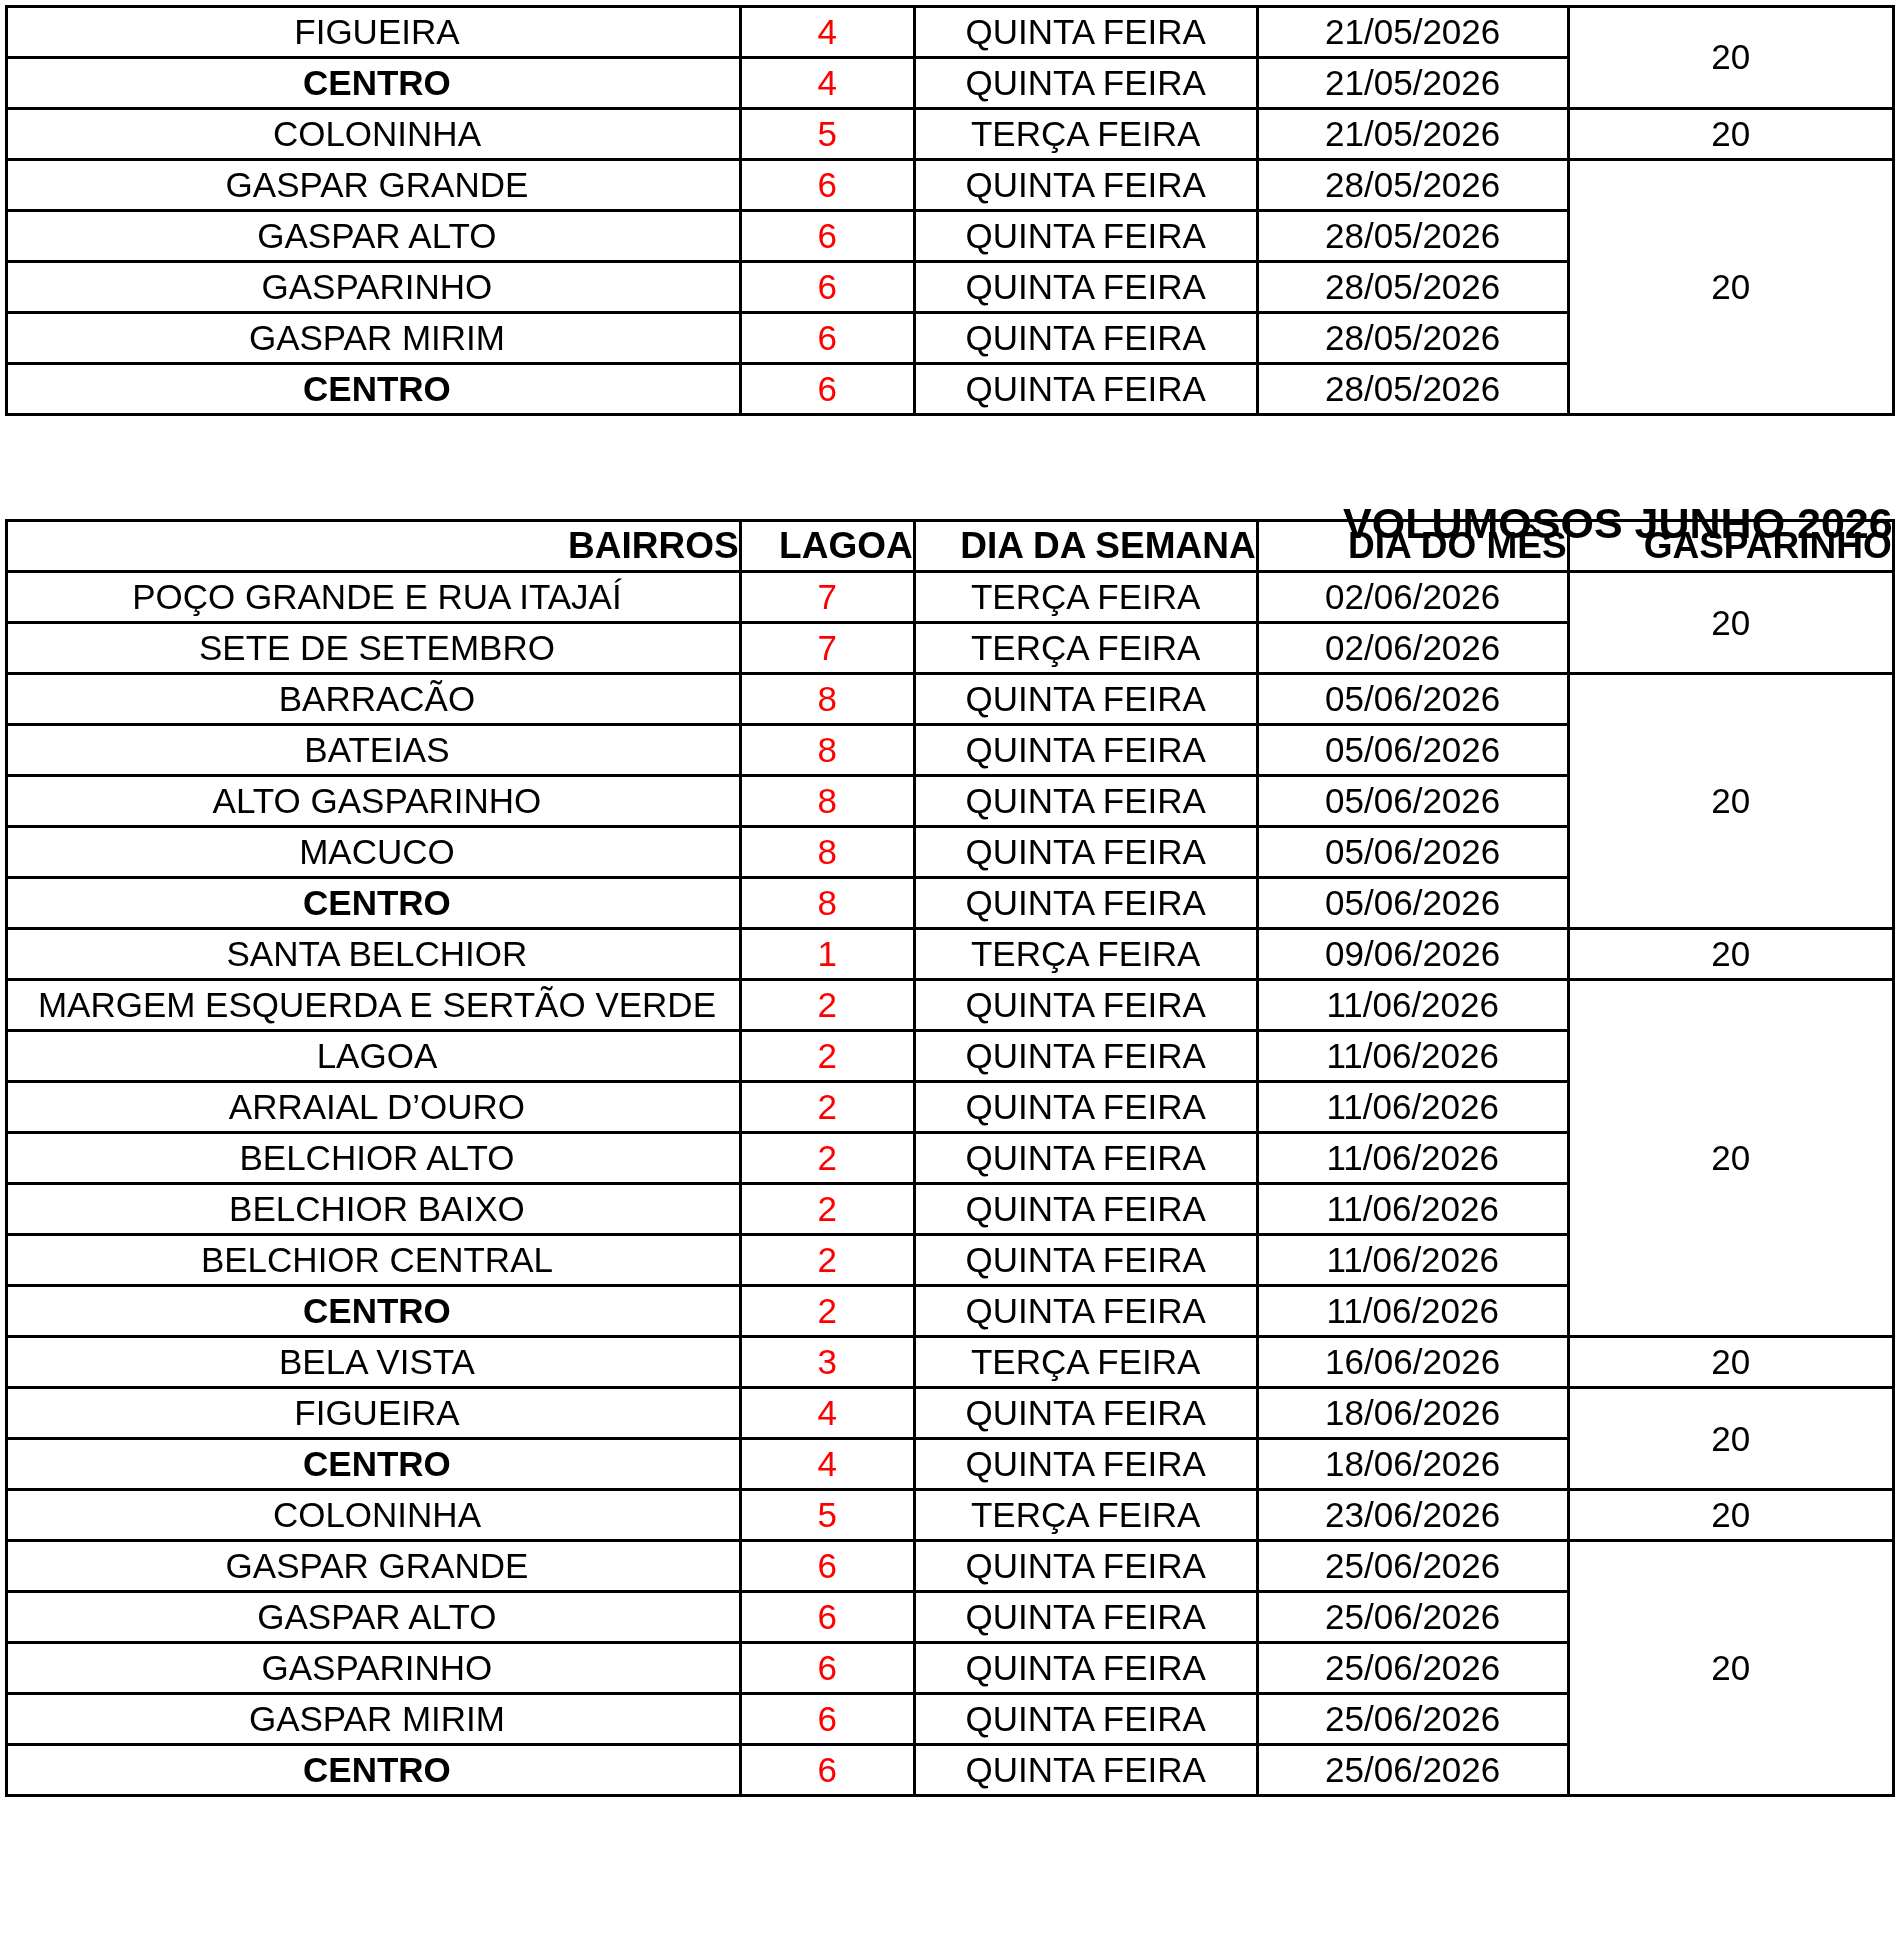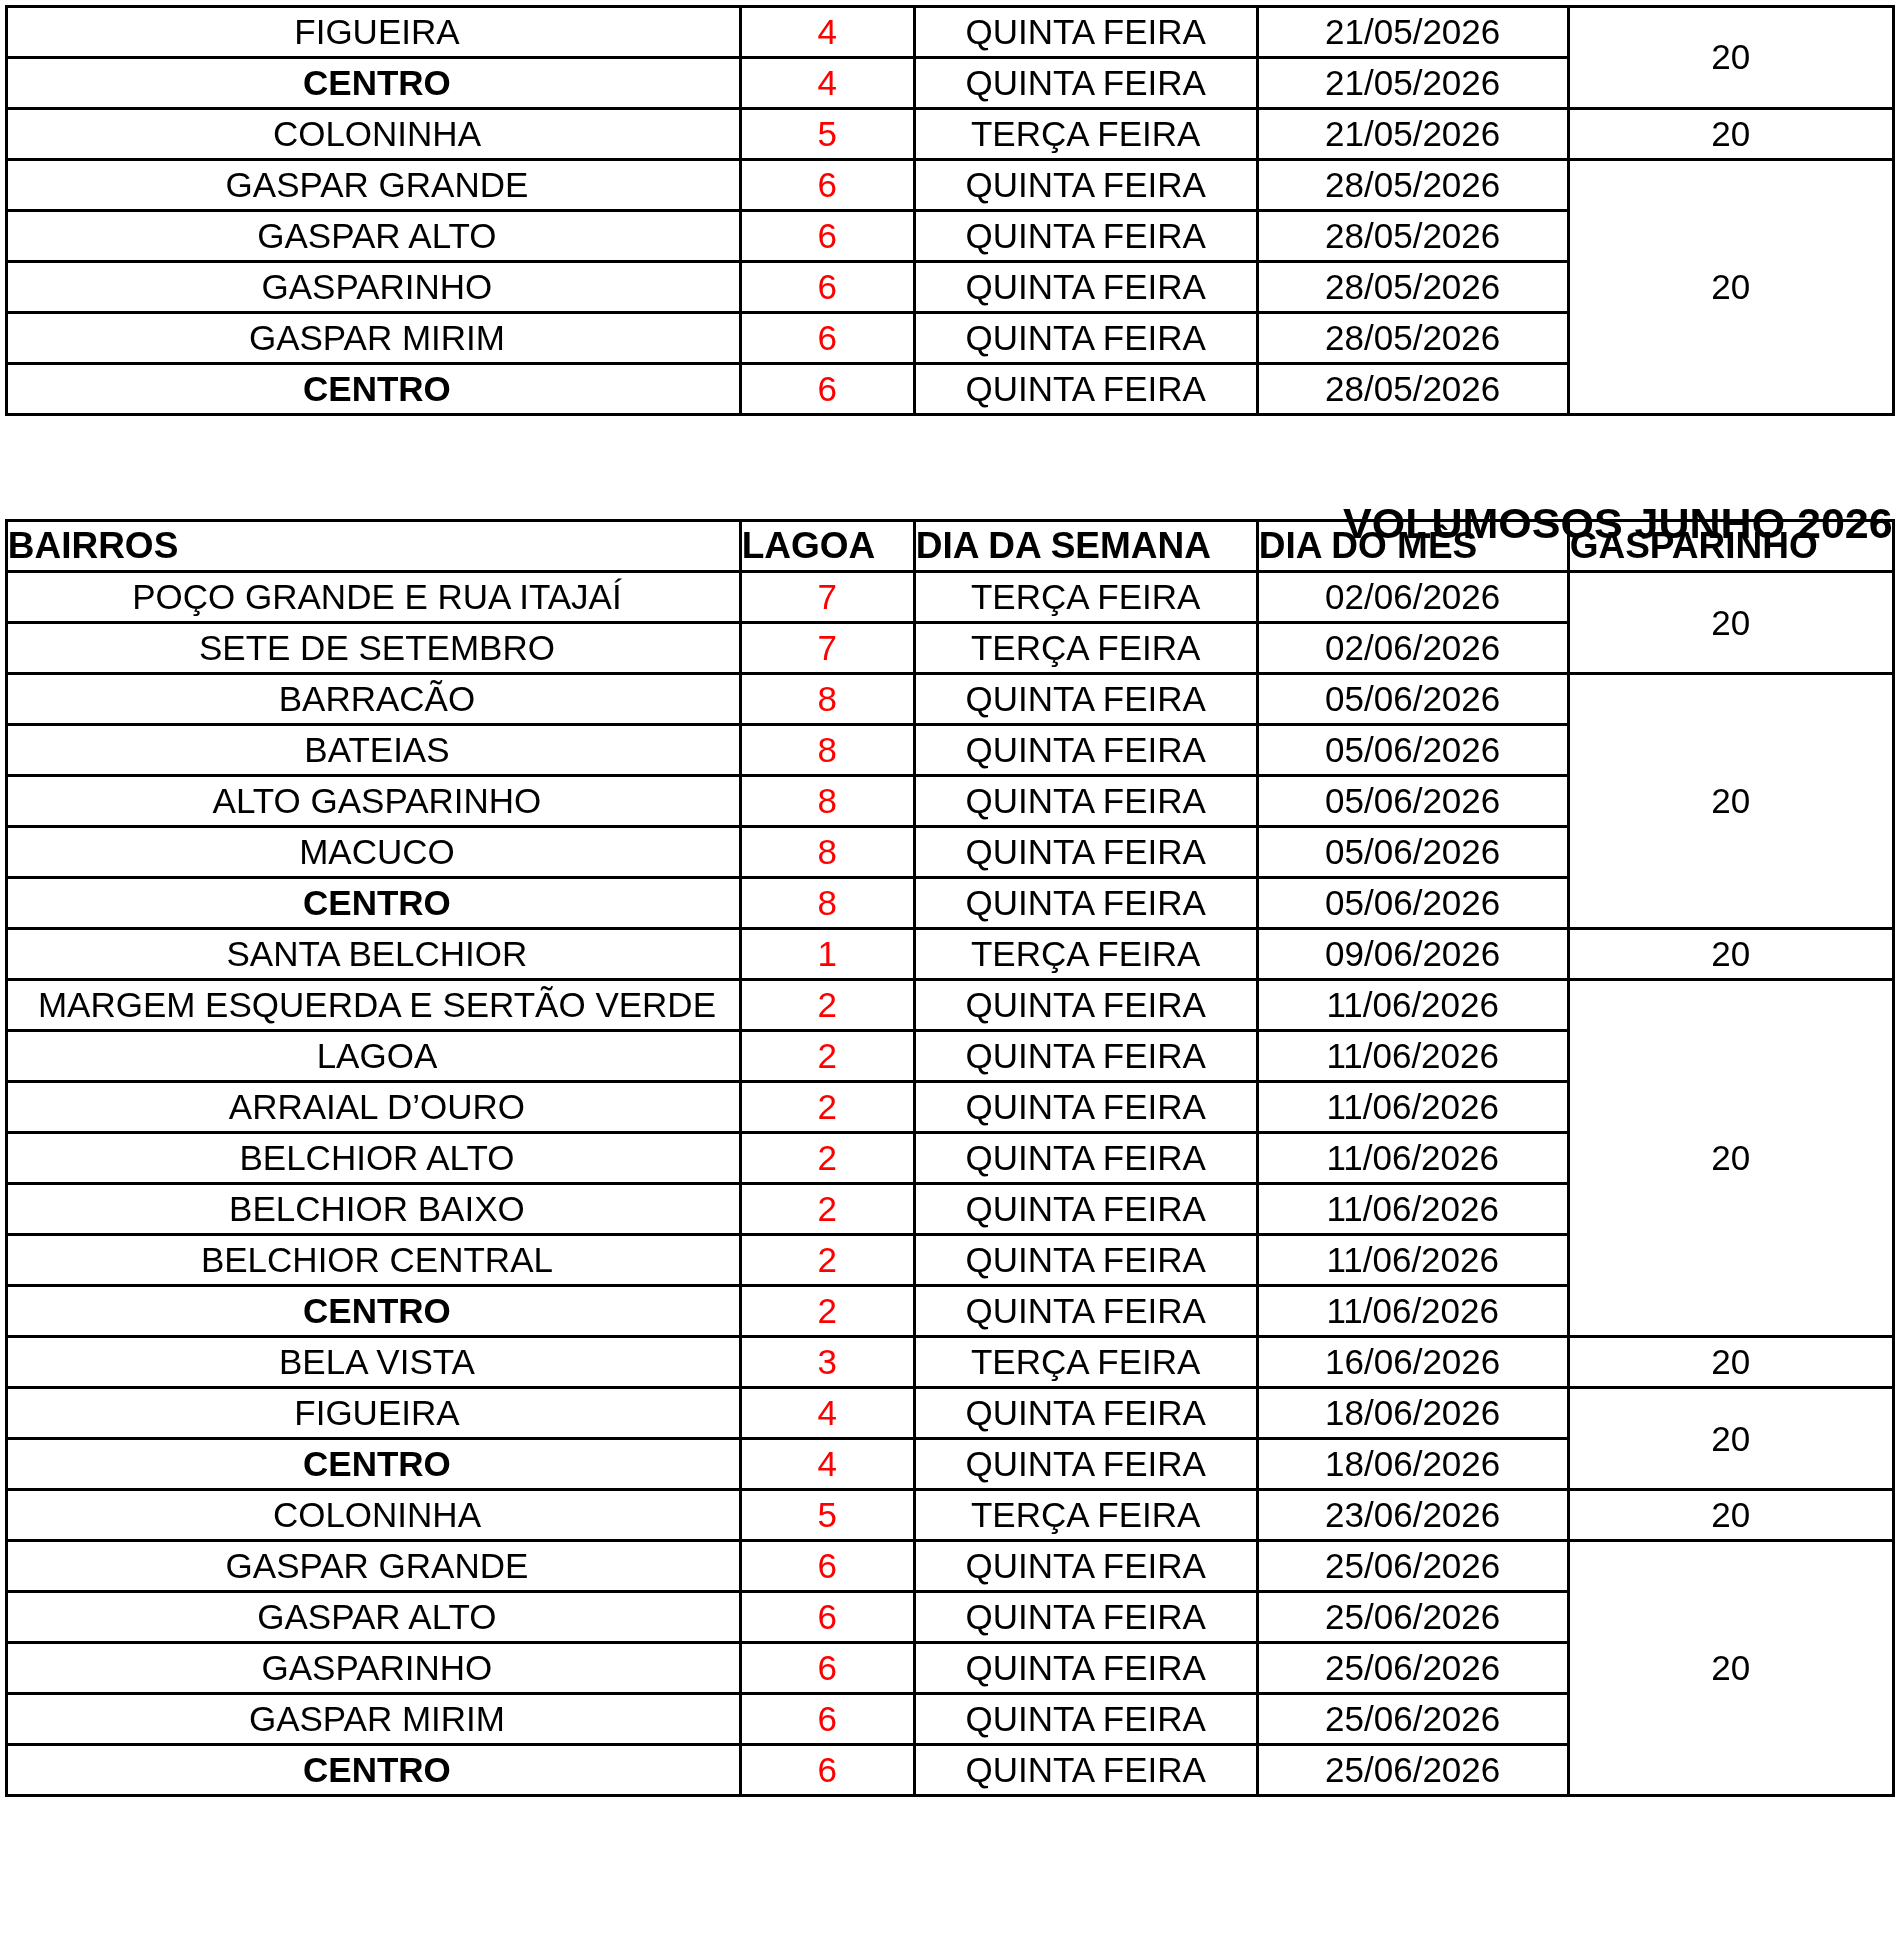--- a/index.html
+++ b/index.html
@@ -7,21 +7,21 @@
          font-family: "Liberation Sans", sans-serif; color: #000; }
   table { position: absolute; left: 4.7px; border-collapse: collapse; table-layout: fixed; width: 1888px; }
   col.c1 { width: 734px; } col.c2 { width: 174px; } col.c3 { width: 343px; }
   col.c4 { width: 311px; } col.c5 { width: 325px; }
   td, th { border: 3.7px solid #000; height: 48px; padding: 0; font-size: 35px; line-height: 48px;
            white-space: nowrap; overflow: hidden; }
   td.bairro { text-align: center; padding-left: 7.5px; }
   td.bairro.bold { font-weight: bold; }
   td.rota { text-align: center; color: #ff0000; }
   td.dia, td.data, td.qtd { text-align: center; }
-  th { font-weight: bold; text-align: left; font-size: 37px; margin-top: 8px; }
+  th { font-weight: bold; text-align: right; font-size: 37px; margin-top: 8px; }
   #table-may { top: 4.7px; }
   #table-june { top: 519px; }
   .section-title { position: absolute; left: 4.7px; width: 1888px; top: 463px; height: 56px;
                    text-align: right; font-weight: bold; font-size: 43px; line-height: 56px; margin-top: 32px; }
 </style>
 </head>
 <body>
 
 <table id="table-may">
   <colgroup>

